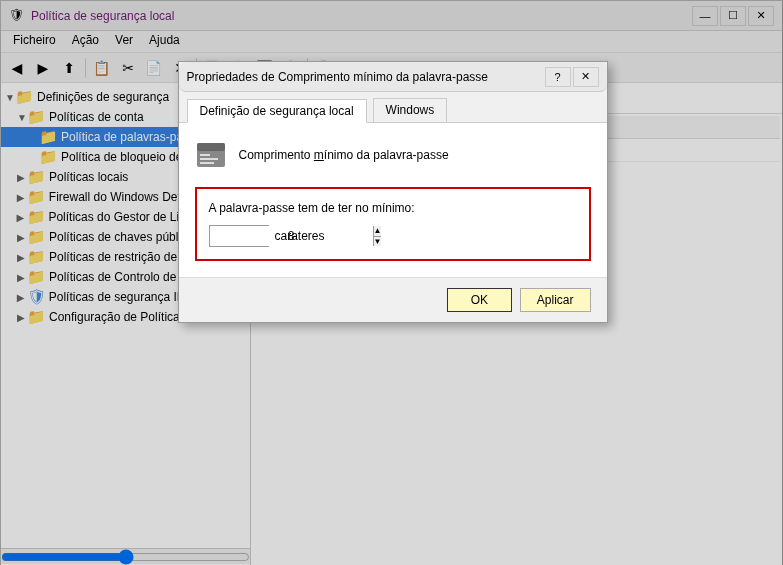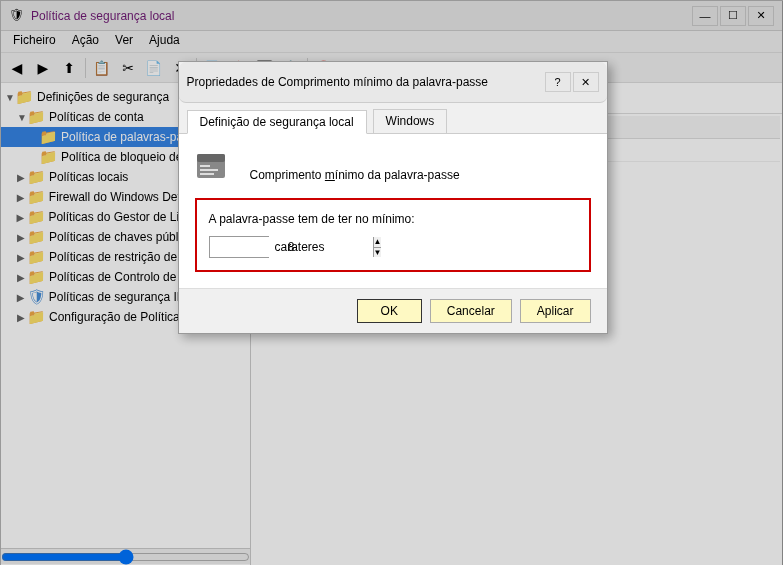--- a/index.html
+++ b/index.html
@@ -204,21 +204,21 @@
 
     .dialog {
       background: #f0f0f0;
       border: 1px solid #999;
       box-shadow: 4px 4px 10px rgba(0,0,0,0.3);
       width: 430px;
     }
 
     .dialog-title-bar {
       background: #e8e8e8;
-      height: 41px;
+      height: 30px;
       display: flex;
       align-items: center;
       padding: 0 8px;
       border-bottom: 1px solid #ccc;
       border-radius: 7px;
     }
 
     .dialog-title-text {
       flex: 1;
       font-size: 12px;
@@ -257,23 +257,22 @@
 
     
     .dialog-content {
       background: white;
       padding: 16px;
       border-top: none;
     }
 
     .dialog-policy-icon-row {
       display: flex;
-      align-items: flex-end;
+      align-items: center;
       margin-bottom: 16px;
-      gap: 11px;
     }
 
     .policy-icon {
       width: 32px;
       height: 32px;
       margin-right: 12px;
       display: flex;
       align-items: center;
       justify-content: center;
       font-size: 28px;
@@ -591,20 +590,19 @@
               </div>
             </div>
             <span class="password-unit">carateres</span>
           </div>
         </div>
 
       </div>
 
       <div class="dialog-footer">
         <button class="dialog-btn default">OK</button>
-        <button class="dialog-btn">Cancelar</button>
         <button class="dialog-btn">Aplicar</button>
       </div>
 
     </div>
   </div>
 
 </div>
 
 </body></html>

